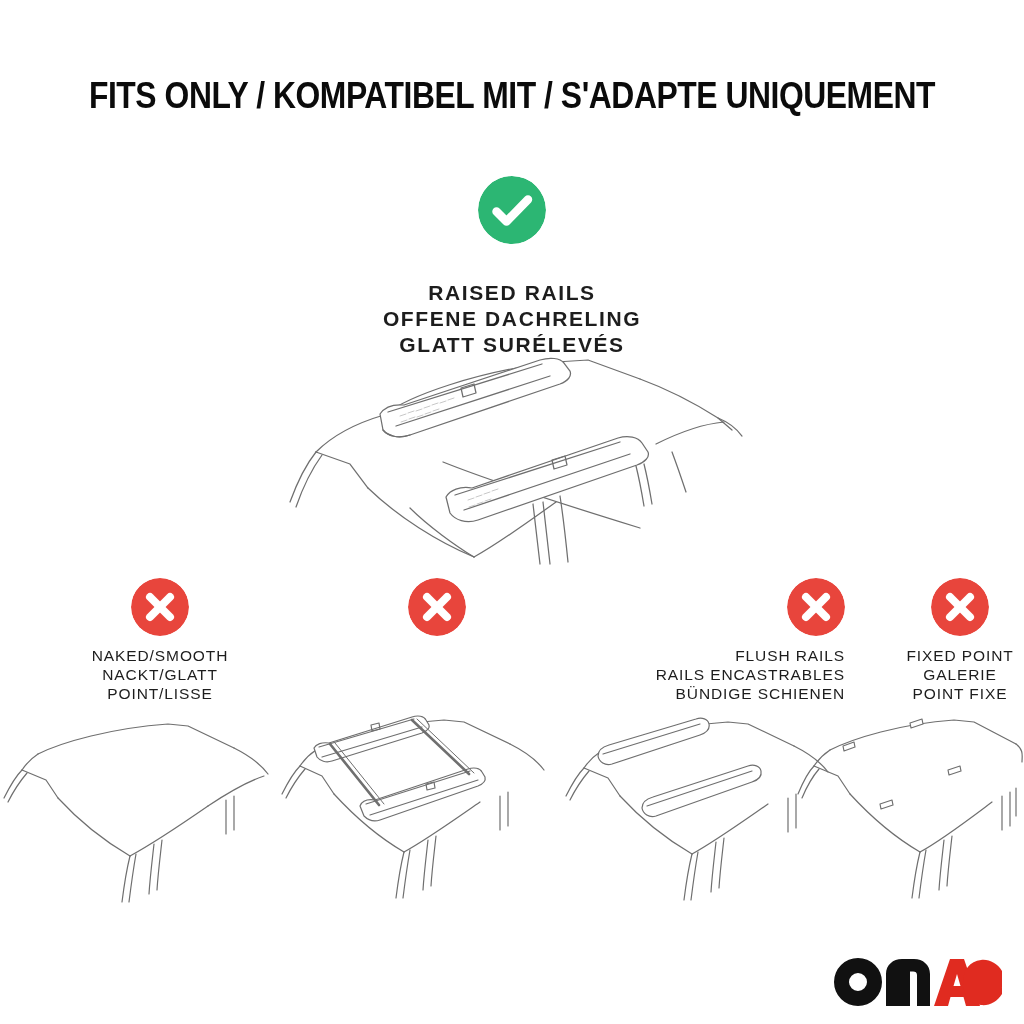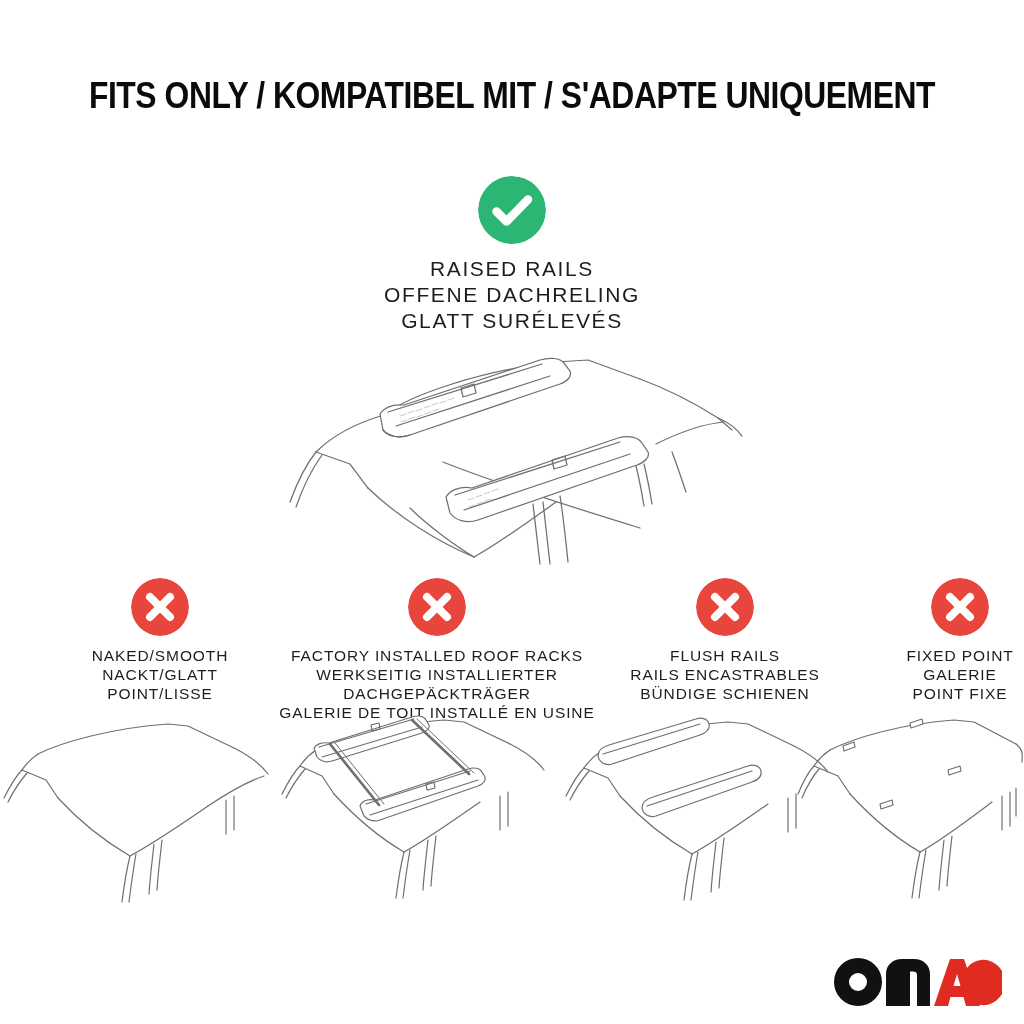--- a/index.html
+++ b/index.html
@@ -70,26 +70,26 @@
     transform-origin: 0 0;
     opacity: 1;
   }
   .badge-glyph {
     position: absolute;
     inset: 0;
     display: block;
   }
 
   .primary-labels {
-    margin-top: 8px;
+    margin-top: 32px;
     font-size: 21px;
     line-height: 26px;
     letter-spacing: 1.6px;
     color: #1d1d1d;
-    font-weight: 400;
+    font-weight: 700;
   }
 
   
   .hero-illustration {
     position: absolute;
     left: 288px;
     top: 352px;
     width: 460px;
     height: 215px;
   }
@@ -112,21 +112,21 @@
   .option-labels {
     margin-top: 6px;
     font-size: 15.5px;
     line-height: 19px;
     letter-spacing: 0.9px;
     color: #1d1d1d;
     white-space: nowrap;
   }
   .col-0 { left: 28px;  width: 234px; }
   .col-1 { left: 262px; width: 320px; }
-  .col-2 { left: 590px; width: 240px; }
+  .col-2 { left: 590px; width: 240px; text-align: right; }
   .col-3 { left: 859px; width: 172px; }
 
   .thumb-row {
     position: absolute;
     left: 0;
     top: 714px;
     width: 1024px;
     height: 195px;
   }
   .thumb {
@@ -265,26 +265,20 @@
       <span class="badge-x">
         <span class="badge-fill" style="background:#E8453C"></span>
         <span class="badge-shadow" style="background:linear-gradient(to bottom, rgba(0,0,0,0) 0%, rgba(0,0,0,0) 49.6%, rgba(150,28,24,0.92) 50%, rgba(150,28,24,0.92) 100%)"></span>
         <svg class="badge-glyph" viewBox="0 0 58 58">
           <g stroke="#ffffff" stroke-width="8" stroke-linecap="round">
             <line x1="19" y1="19" x2="39" y2="39"></line>
             <line x1="39" y1="19" x2="19" y2="39"></line>
           </g>
         </svg>
       </span>
-    </div>
-    <div class="option-labels">
-      <div>FACTORY INSTALLED ROOF RACKS</div>
-      <div>WERKSEITIG INSTALLIERTER</div>
-      <div>DACHGEPÄCKTRÄGER</div>
-      <div>GALERIE DE TOIT INSTALLÉ EN USINE</div>
     </div>
   </div>
 
   <div class="option-col col-2">
     <div class="badge-wrap">
       <span class="badge-x">
         <span class="badge-fill" style="background:#E8453C"></span>
         <span class="badge-shadow" style="background:linear-gradient(to bottom, rgba(0,0,0,0) 0%, rgba(0,0,0,0) 49.6%, rgba(150,28,24,0.92) 50%, rgba(150,28,24,0.92) 100%)"></span>
         <svg class="badge-glyph" viewBox="0 0 58 58">
           <g stroke="#ffffff" stroke-width="8" stroke-linecap="round">

